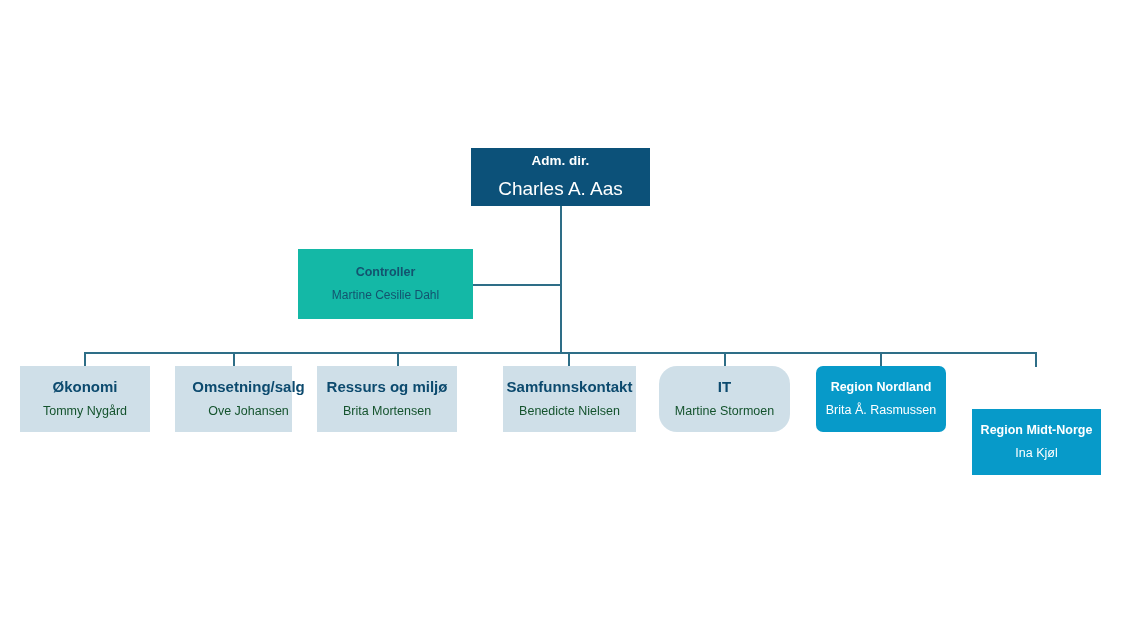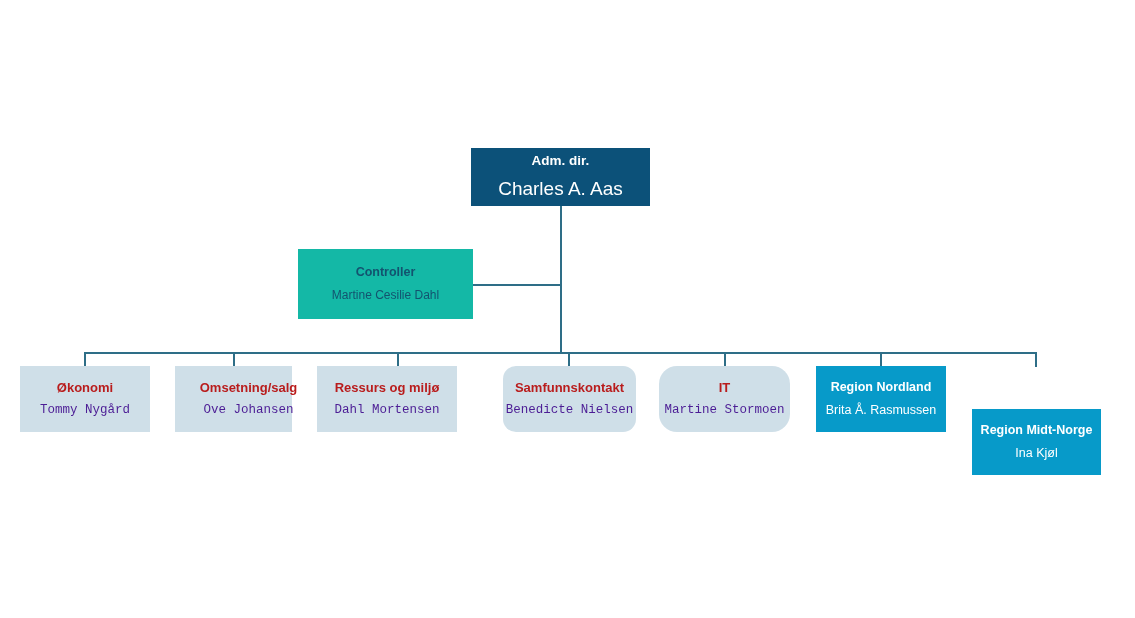--- a/index.html
+++ b/index.html
@@ -63,22 +63,22 @@
   .node.staff {
     background: #14b8a6;
   }
   .node.staff .title { color: #13536F; font-size: 12.5px; }
   .node.staff .person { color: #13536F; font-size: 12px; font-weight: normal; }
 
   
   .node.dept {
     background: #CFDFE8;
   }
-  .node.dept .title { color: #b91c1c; font-size: 13px; }
-  .node.dept .person { color: #4c1d95; font-size: 12.5px; font-weight: normal; font-family: Liberation Mono, monospace; }
+  .node.dept .title { color: #0c4a6e; font-size: 15px; }
+  .node.dept .person { color: #14532d; font-size: 12.5px; font-weight: normal; }
 
   
   .node.region {
     background: #079AC9;
   }
   .node.region .title { color: #ffffff; font-size: 12.5px; }
   .node.region .person { color: #ffffff; font-size: 12.5px; font-weight: normal; }
 </style>
 </head>
 <body>
@@ -114,34 +114,34 @@
     <div class="person">Tommy Nygård</div>
   </div>
 
   <div class="node dept" style="left:175px; top:366px; width:117px; height:66px;padding-left:40px;">
     <div class="title">Omsetning/salg</div>
     <div class="person">Ove Johansen</div>
   </div>
 
   <div class="node dept" style="left:317px; top:366px; width:140px; height:66px;">
     <div class="title">Ressurs og miljø</div>
-    <div class="person">Dahl Mortensen</div>
+    <div class="person">Brita Mortensen</div>
   </div>
 
-  <div class="node dept" style="left:503px; top:366px; width:133px; height:66px;border-radius:13px;">
+  <div class="node dept" style="left:503px; top:366px; width:133px; height:66px;">
     <div class="title">Samfunnskontakt</div>
     <div class="person">Benedicte Nielsen</div>
   </div>
 
   <div class="node dept" style="left:659px; top:366px; width:131px; height:66px;border-radius:18px;">
     <div class="title">IT</div>
     <div class="person">Martine Stormoen</div>
   </div>
 
-  <div class="node region" style="left:816px; top:366px; width:130px; height:66px;">
+  <div class="node region" style="left:816px; top:366px; width:130px; height:66px;border-radius:7px;">
     <div class="title">Region Nordland</div>
     <div class="person">Brita Å. Rasmussen</div>
   </div>
 
   <div class="node region" style="left:972px; top:366px; width:129px; height:66px;margin-top:43px;">
     <div class="title">Region Midt-Norge</div>
     <div class="person">Ina Kjøl</div>
   </div>
 
 </div>

